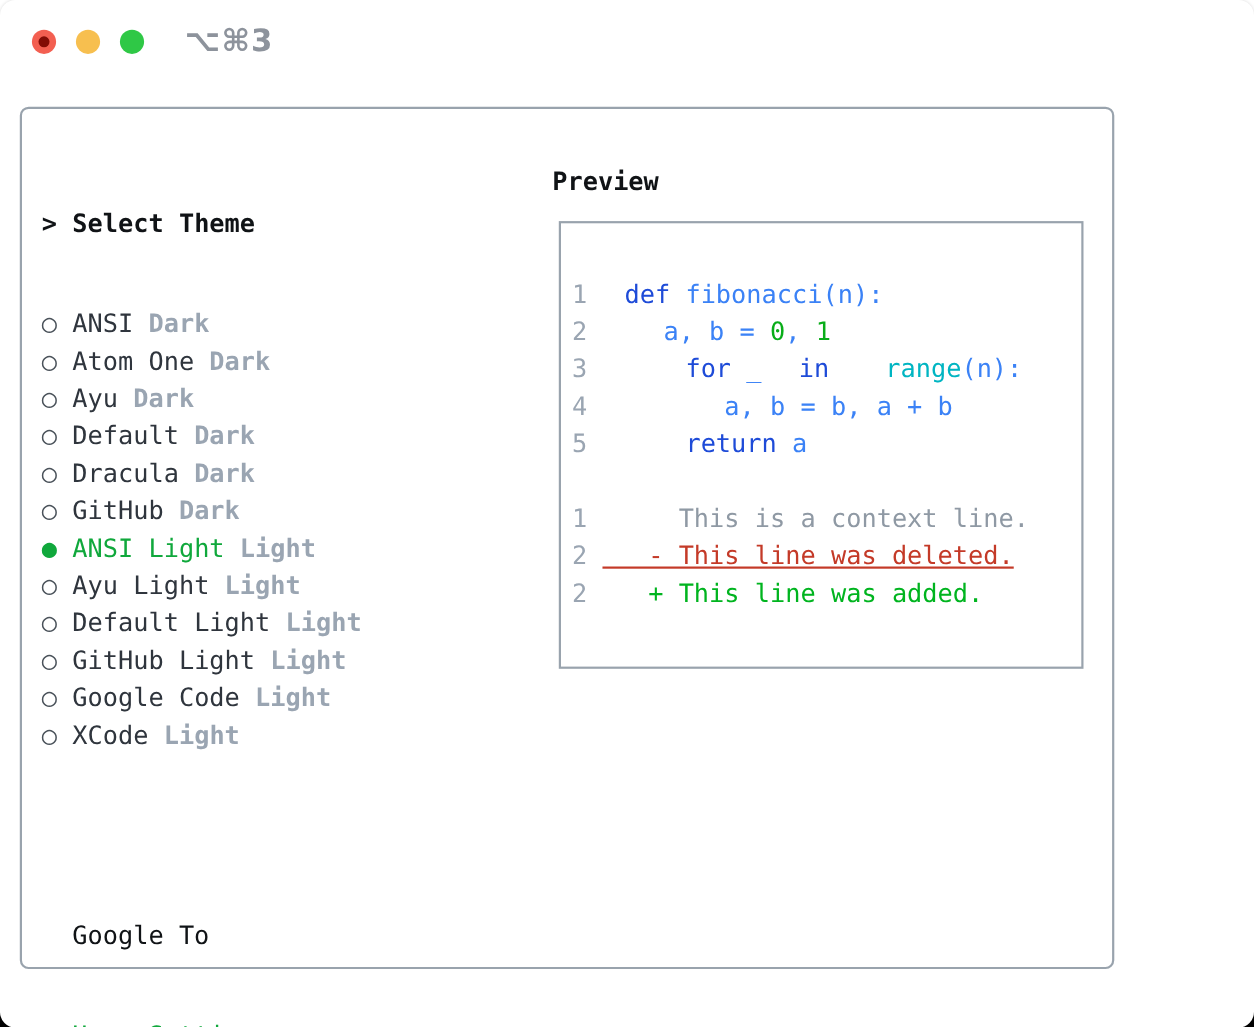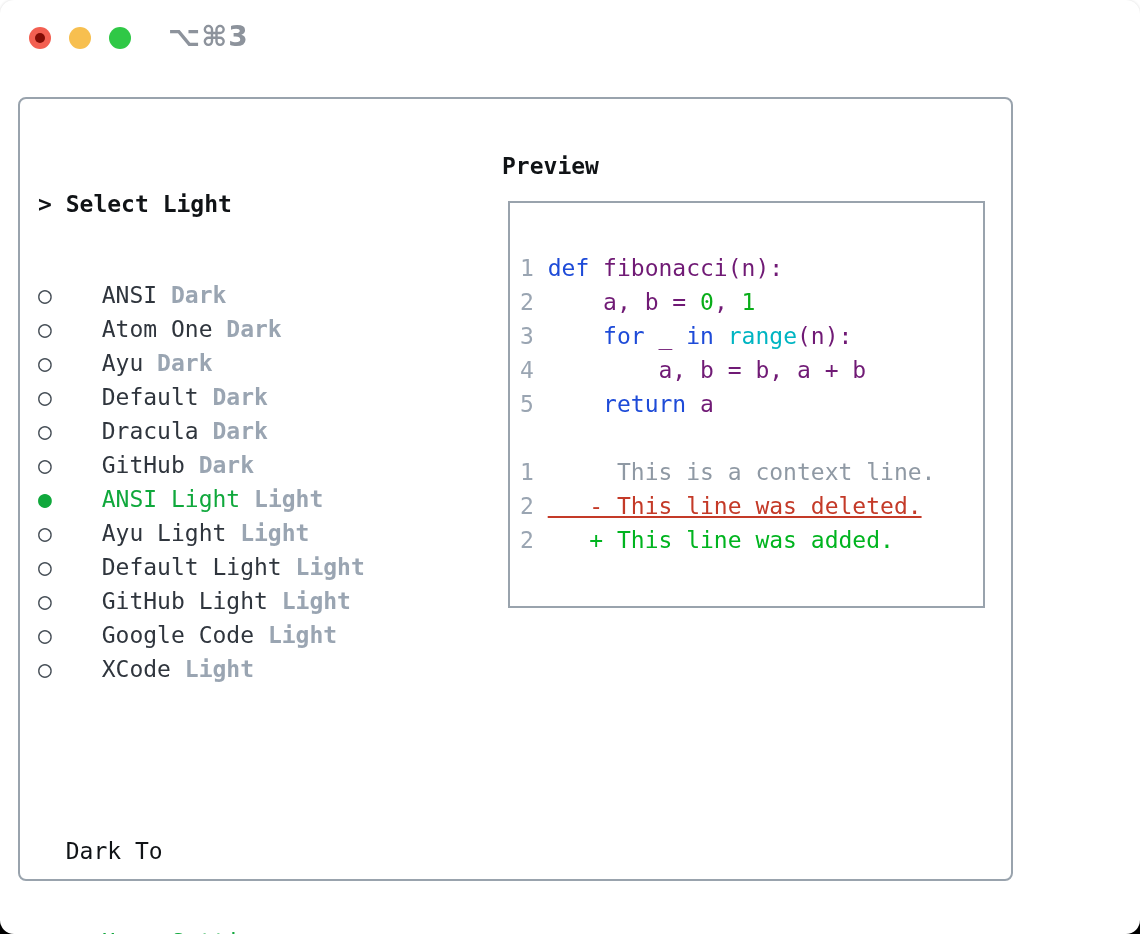--- a/index.html
+++ b/index.html
@@ -36,38 +36,38 @@
   .panel{
     position:absolute;left:18px;top:97px;width:995px;height:784px;
     border:2px solid var(--border);border-radius:8px;background:#fff;
   }
   
   .left-col{position:absolute;left:18px;top:50px;white-space:pre;}
   .row{font-size:23px;line-height:34px;height:34px;white-space:pre;color:var(--dark);}
   .row.header{font-weight:bold;color:var(--black);}
   .gap{height:34px;}
   .bullet{color:#4a525a;}
-  .tname{color:var(--dark);margin-left:36px;}
+  .tname{color:var(--dark);}
   .tvariant{color:var(--muted);font-weight:bold;}
   .sel .bullet,.sel .tname{color:var(--green);}
   .apply-header{color:var(--black);padding-left:2ch;}
   
   .preview-title{position:absolute;left:482px;top:50px;font-weight:bold;color:var(--black);}
   .preview-box{
     position:absolute;left:488px;top:102px;width:477px;height:407px;
     border:2px solid var(--border);background:#fff;
   }
   #preview-code{margin:0;padding:48px 0 0 10px;font-size:23px;line-height:34px;
     font-family:"DejaVu Sans Mono","Liberation Mono",monospace;}
   .cl{height:34px;white-space:pre;color:#1c2126;}
   .cl .ln{color:var(--ln);}
-  .cl .kw{color:var(--kw);}
-  .cl .fn{color:var(--fn);}
+  .cl .kw{color:var(--kw);margin-left:20px;}
+  .cl .fn{color:var(--fn);margin-left:37px;}
   .cl .lit{color:var(--lit);}
-  .cl .tx{color:#701a75;}
+  .cl .tx{color:#3b82f6;}
   .cl .ctx{color:var(--ctx);}
   .cl .del{color:var(--del);text-decoration:underline;}
   .cl .add{color:var(--add);}
 </style>
 </head>
 <body>
 
 <div class="corner corner-bl"></div>
 <div class="corner corner-br"></div>
 
@@ -80,27 +80,27 @@
         </span>
       <span class="light yellow"></span>
       <span class="light green"></span>
     </div>
     <span class="win-title">⌥⌘3</span>
   </div>
 
   <div class="panel">
 
     <div class="left-col">
-      <div class="row header"><span class="pfx">&gt; </span><span>Select Light</span></div>
+      <div class="row header"><span class="pfx">&gt; </span><span>Select Theme</span></div>
 
       <div id="theme-list"><div class="row theme"><span class="bullet">○ </span><span class="tname">ANSI</span><span class="tvariant"> Dark</span></div><div class="row theme"><span class="bullet">○ </span><span class="tname">Atom One</span><span class="tvariant"> Dark</span></div><div class="row theme"><span class="bullet">○ </span><span class="tname">Ayu</span><span class="tvariant"> Dark</span></div><div class="row theme"><span class="bullet">○ </span><span class="tname">Default</span><span class="tvariant"> Dark</span></div><div class="row theme"><span class="bullet">○ </span><span class="tname">Dracula</span><span class="tvariant"> Dark</span></div><div class="row theme"><span class="bullet">○ </span><span class="tname">GitHub</span><span class="tvariant"> Dark</span></div><div class="row theme sel"><span class="bullet">● </span><span class="tname">ANSI Light</span><span class="tvariant"> Light</span></div><div class="row theme"><span class="bullet">○ </span><span class="tname">Ayu Light</span><span class="tvariant"> Light</span></div><div class="row theme"><span class="bullet">○ </span><span class="tname">Default Light</span><span class="tvariant"> Light</span></div><div class="row theme"><span class="bullet">○ </span><span class="tname">GitHub Light</span><span class="tvariant"> Light</span></div><div class="row theme"><span class="bullet">○ </span><span class="tname">Google Code</span><span class="tvariant"> Light</span></div><div class="row theme"><span class="bullet">○ </span><span class="tname">XCode</span><span class="tvariant"> Light</span></div></div>
 
       <div class="gap"></div>
 
-      <div class="row apply-header">Dark To</div>
+      <div class="row apply-header">Google To</div>
 
       <div id="apply-list"><div class="row theme sel"><span class="bullet">● </span><span class="tname">User Settings</span></div></div>
 
       
 
       
       
     </div>
 
     <div class="preview-title row">Preview</div>

